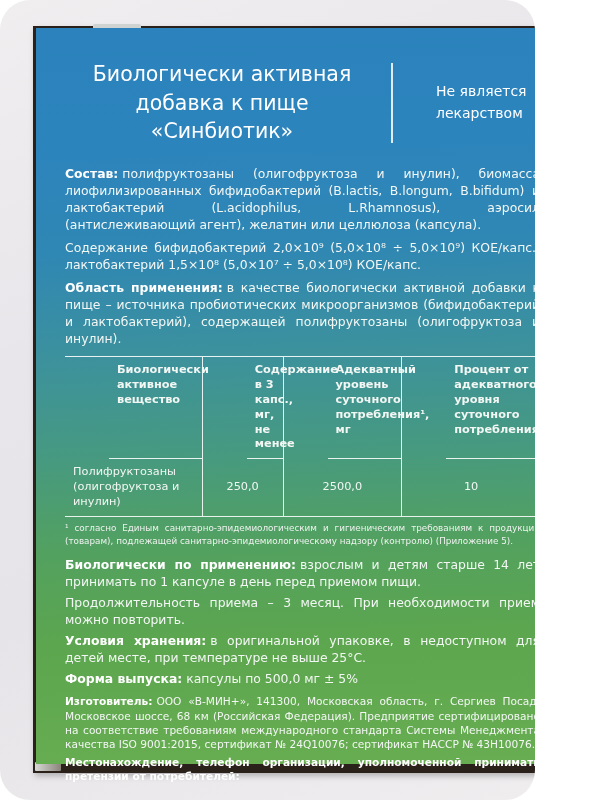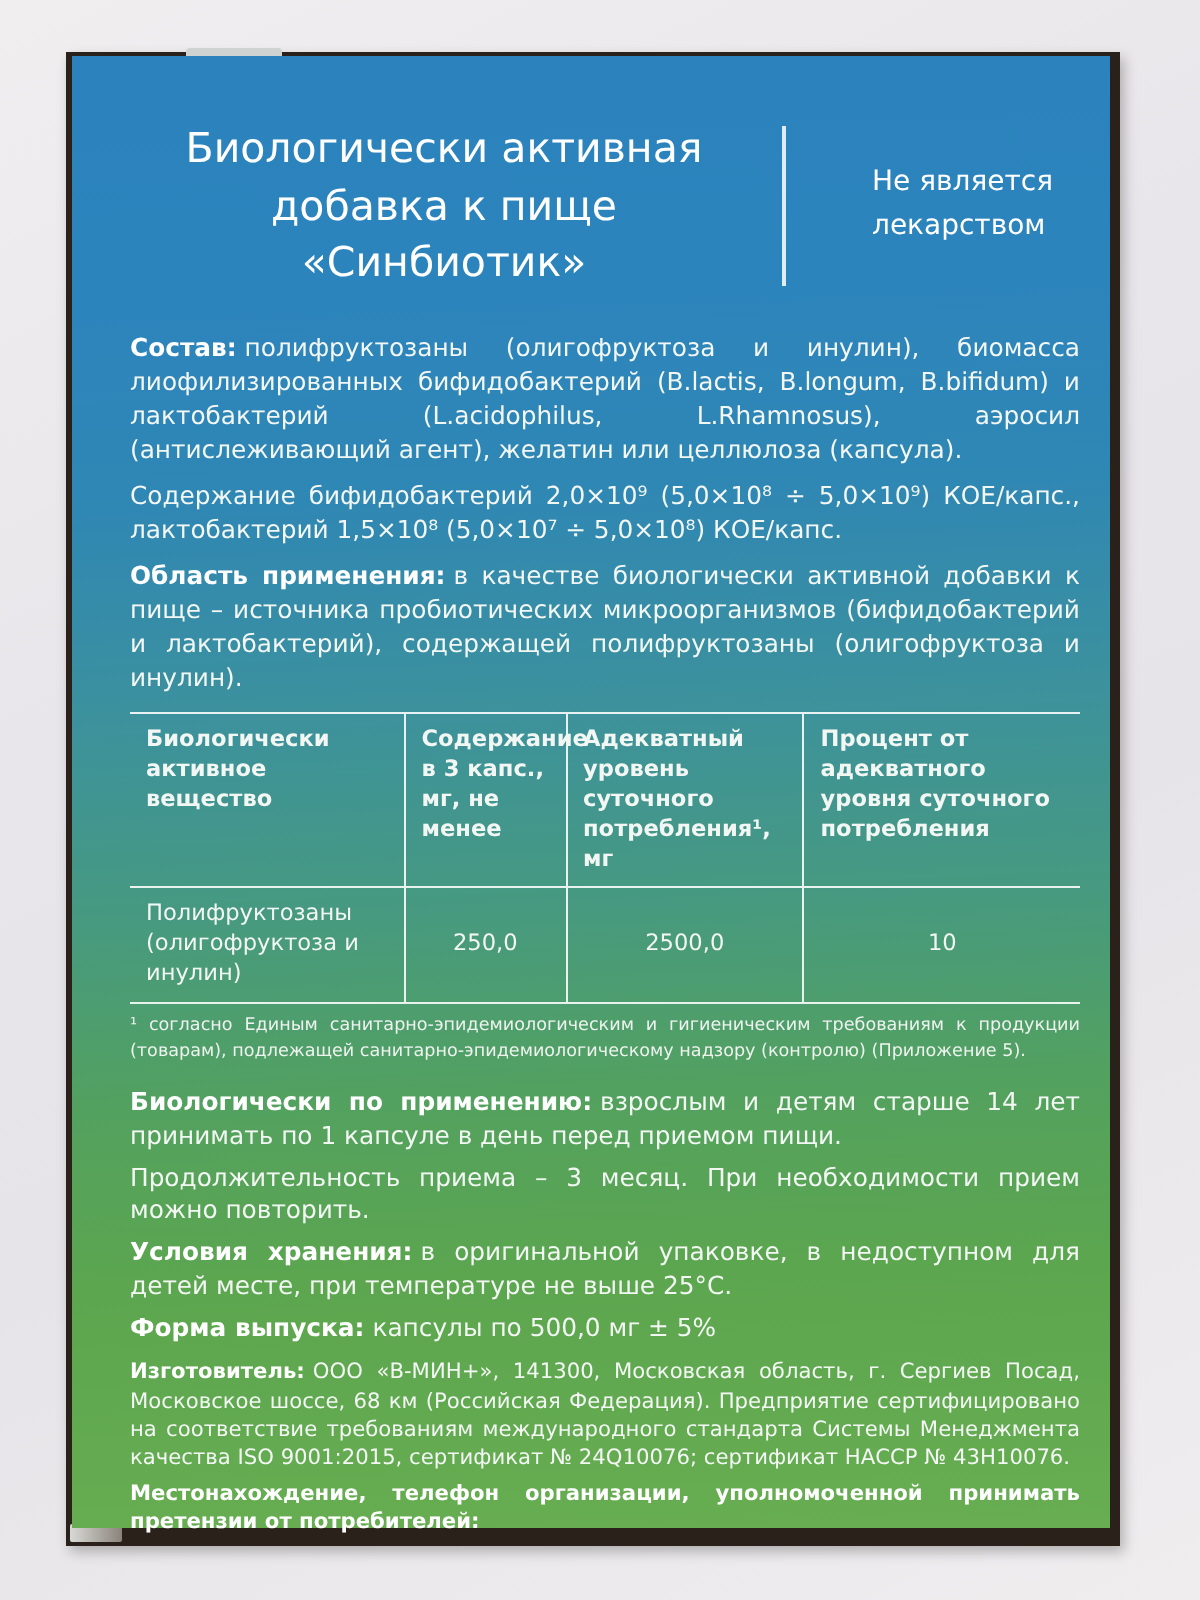--- a/index.html
+++ b/index.html
@@ -1,19 +1,20 @@
 <!DOCTYPE html>
 <html><head>
 <meta charset="utf-8">
 <style>
   html,body{margin:0;padding:0;}
   .photo{
-    position:relative;width:600px;height:800px;overflow:hidden;
+    position:relative;width:535px;height:800px;overflow:hidden;
     background:linear-gradient(155deg,#f0eeef 0%,#e8e6ea 35%,#e6e4e8 60%,#efedee 100%);
     font-family:"DejaVu Sans","Liberation Sans",sans-serif;
+    border-radius:30px;
   }
   .box{
     position:absolute;left:33px;top:26px;width:527px;height:747px;
     background:#2a211a;
     box-shadow:2px 3px 6px rgba(0,0,0,0.25);
   }
   .box-chip{
     position:absolute;left:60px;top:-2px;width:48px;height:8px;
     background:#cfd3d2;border-radius:2px;
   }
@@ -36,21 +37,21 @@
   .para{margin:0 0 6px 0;font-size:12.4px;line-height:1.37;text-align:justify;}
   .para.tight{margin-bottom:4px;}
   .lead{font-weight:bold;color:#fff;margin-right:4px;}
   .small{font-size:10.6px;line-height:1.34;}
   .tbl{
     display:grid;grid-template-columns:29% 17% 25% 29%;
     border-top:1.5px solid rgba(255,255,255,0.88);
     margin:8px 0 5px 0;
   }
   .th,.td{padding:6px 8px;border-right:1.5px solid rgba(255,255,255,0.88);box-sizing:border-box;}
-  .th{font-weight:bold;font-size:11.3px;line-height:1.32;border-bottom:1.5px solid rgba(255,255,255,0.88);}
+  .th{font-weight:bold;font-size:11.3px;line-height:1.32;border-bottom:1.5px solid rgba(255,255,255,0.88);margin-left:44px;}
   .td{font-size:11.3px;line-height:1.32;border-bottom:1.5px solid rgba(255,255,255,0.88);display:flex;align-items:center;}
   .c4{border-right:none;}
   .num{justify-content:center;text-align:left;}
   .footnote{font-size:8.8px;line-height:1.5;margin:0 0 9px 0;text-align:justify;color:#eef3ef;}
   .watermark{
     position:absolute;right:6px;bottom:0px;display:flex;align-items:center;z-index:5;
     color:rgba(214,214,220,0.85);text-shadow:0 0 1px rgba(255,255,255,0.9);
   }
   .wm-icon{position:relative;width:40px;height:46px;margin-right:6px;}
   .wm-ring{position:absolute;left:0;bottom:0;width:26px;height:26px;border:7px solid rgba(214,214,220,0.85);border-radius:50%;}

